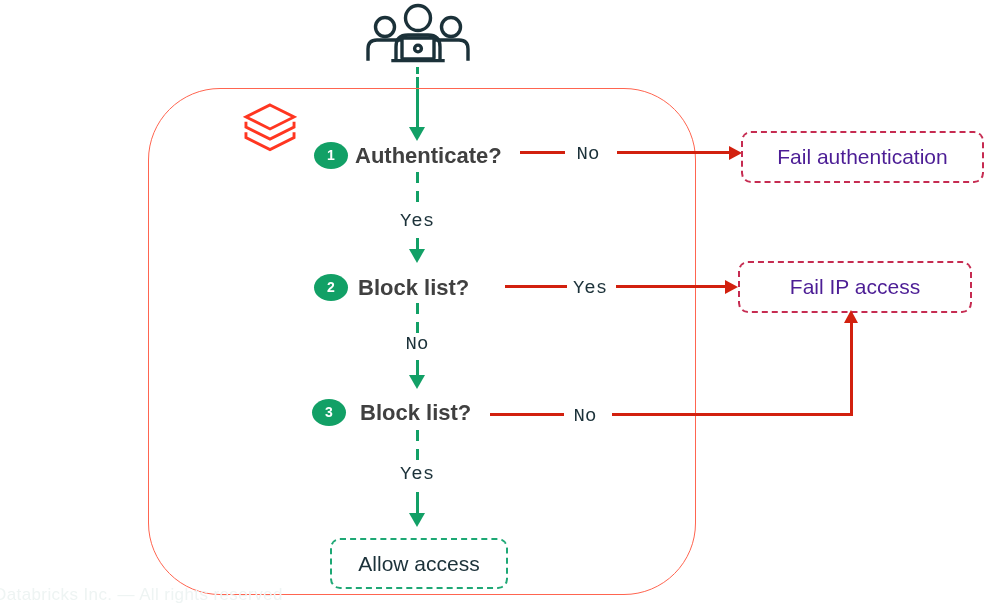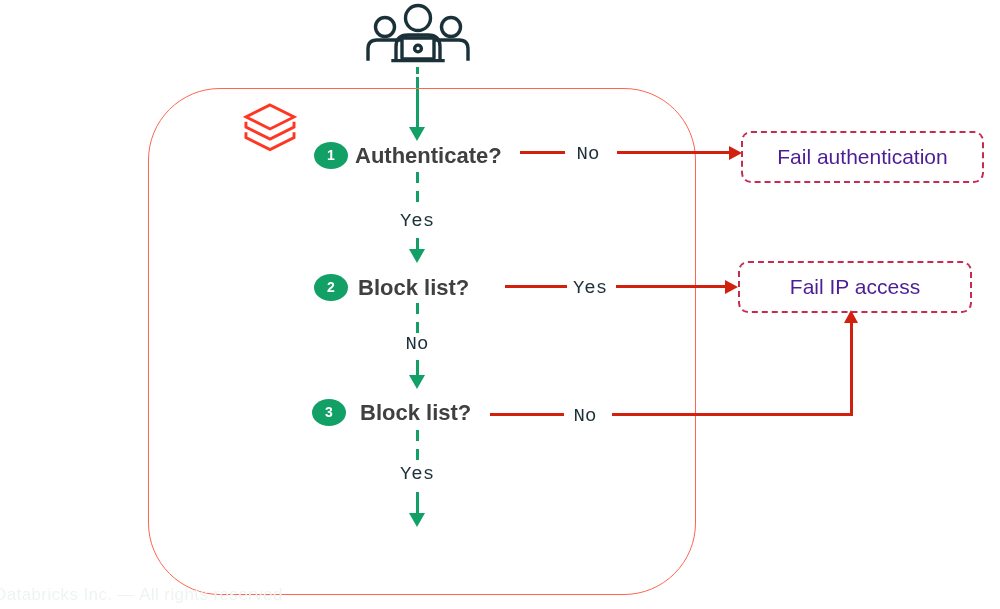--- a/index.html
+++ b/index.html
@@ -98,16 +98,17 @@
   <span class="edge-label" style="left:562px;top:405px;width:46px;">No</span>
   <div class="rline" style="left:612px;top:413px;width:241px;"></div>
   <div class="rvline" style="left:850px;top:322px;height:94px;"></div>
   <div class="head-up" style="left:844px;top:310px;"></div>
 
   <div class="gdash" style="left:416px;top:430px;height:33px;"></div>
   <span class="edge-label" style="left:392px;top:463px;width:50px;">Yes</span>
   <div class="gsolid" style="left:416px;top:492px;height:22px;"></div>
   <div class="head-down-g" style="left:409px;top:513px;"></div>
 
+  <div class="allow-box" style="left:330px;top:538px;width:174px;height:47px;">Allow access</div>
 
   <span class="watermark">Databricks Inc. — All rights reserved</span>
 
 </div>
 
 </body></html>

